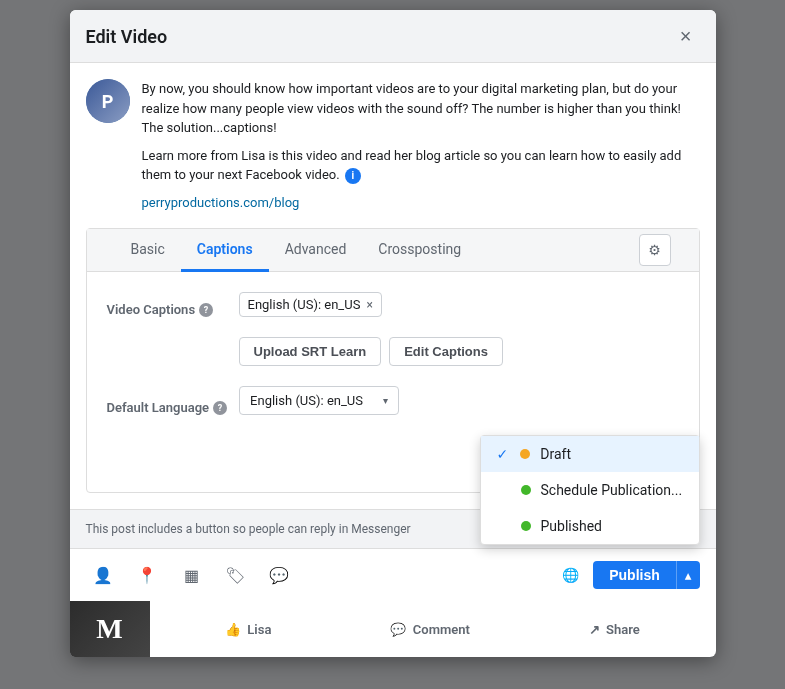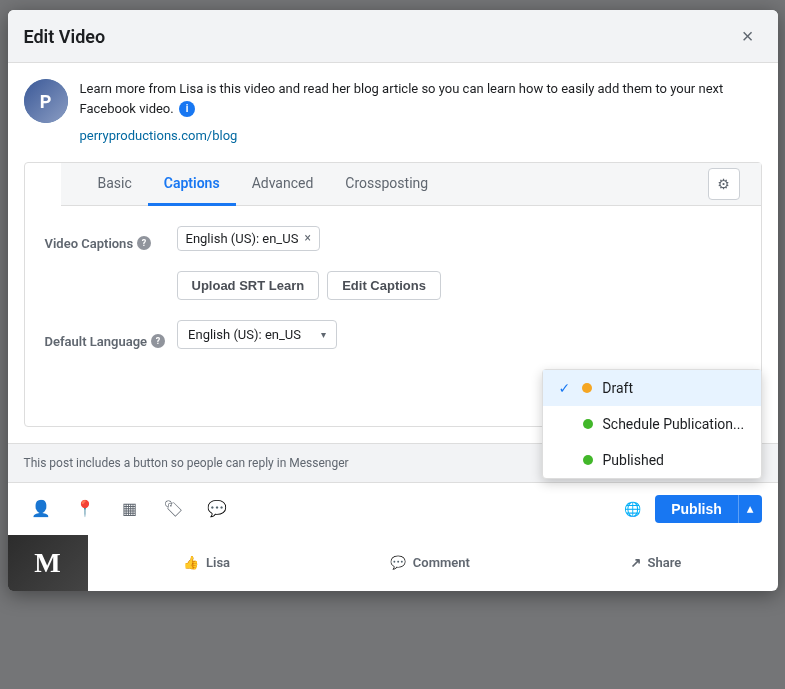--- a/index.html
+++ b/index.html
@@ -20,21 +20,21 @@
       background: rgba(0,0,0,0.5);
       display: flex;
       align-items: flex-start;
       justify-content: center;
       padding-top: 10px;
     }
 
     .modal {
       background: #fff;
       border-radius: 6px;
-      width: 770px;
+      width: 646px;
       box-shadow: 0 4px 20px rgba(0,0,0,0.4);
       overflow: hidden;
       position: relative;
     }
 
     .modal-header {
       display: flex;
       align-items: center;
       justify-content: space-between;
       padding: 12px 16px;
@@ -130,23 +130,22 @@
       border: 1px solid #ddd;
       border-radius: 4px;
       margin: 0 0 0 0;
     }
 
     .tabs-header {
       display: flex;
       align-items: center;
       background: #f5f6f7;
       border-bottom: 1px solid #ddd;
-      padding: 0 21px;
+      padding: 0 28px;
       position: relative;
-      margin-left: 36px;
     }
 
     .tab {
       padding: 12px 16px;
       font-size: 14px;
       color: #606770;
       cursor: pointer;
       border-bottom: 3px solid transparent;
       margin-bottom: -1px;
     }
@@ -455,20 +454,21 @@
       <span class="modal-title">Edit Video</span>
       <button class="close-btn">×</button>
     </div>
 
     <div class="modal-body">
       <div class="post-preview">
         <div class="avatar">
           <div class="avatar-inner">P</div>
         </div>
         <div class="post-text">
+          <p>By now, you should know how important videos are to your digital marketing plan, but do your realize how many people view videos with the sound off? The number is higher than you think! The solution...captions!</p>
           <p>
             <span>Learn more from Lisa is this video and read her blog article so you can learn how to easily add them to your next Facebook video.</span>
             <span class="info-icon">i</span>
           </p>
           <span class="post-link">perryproductions.com/blog</span>
         </div>
       </div>
 
       <div class="tabs-container">
         <div class="tabs-header">

